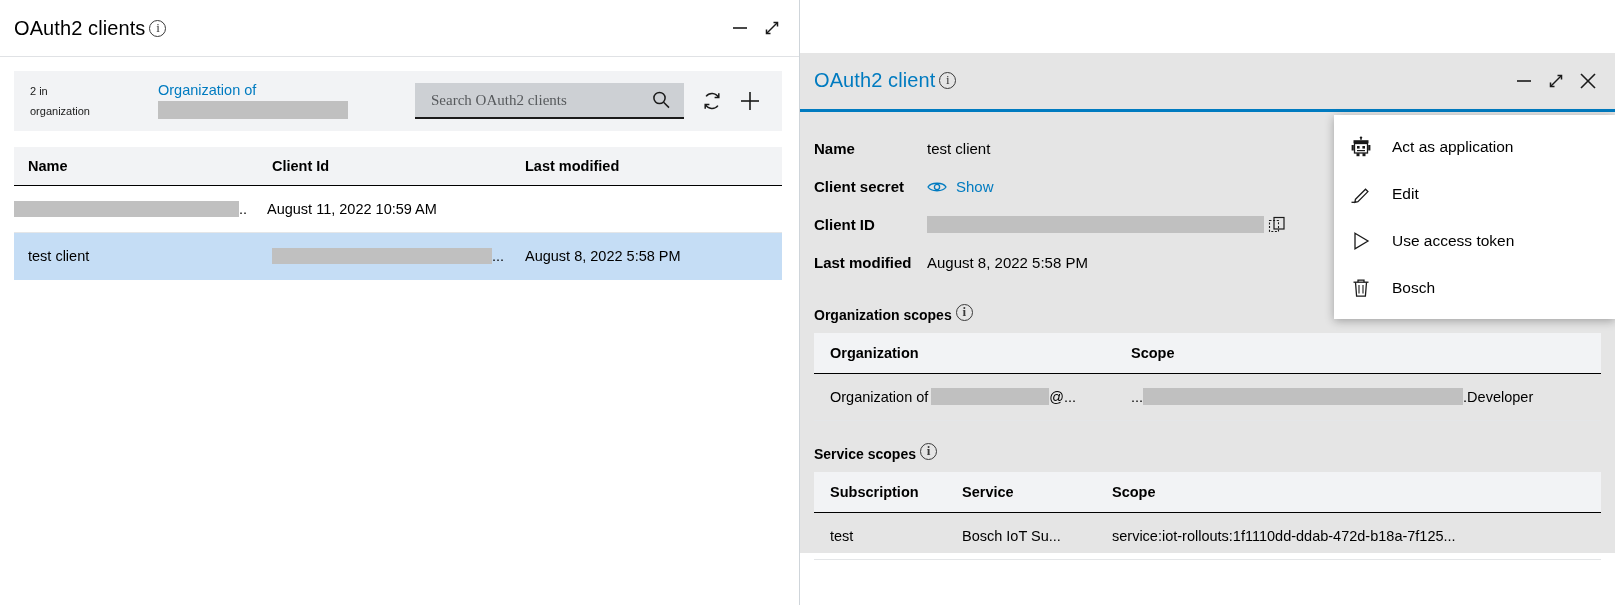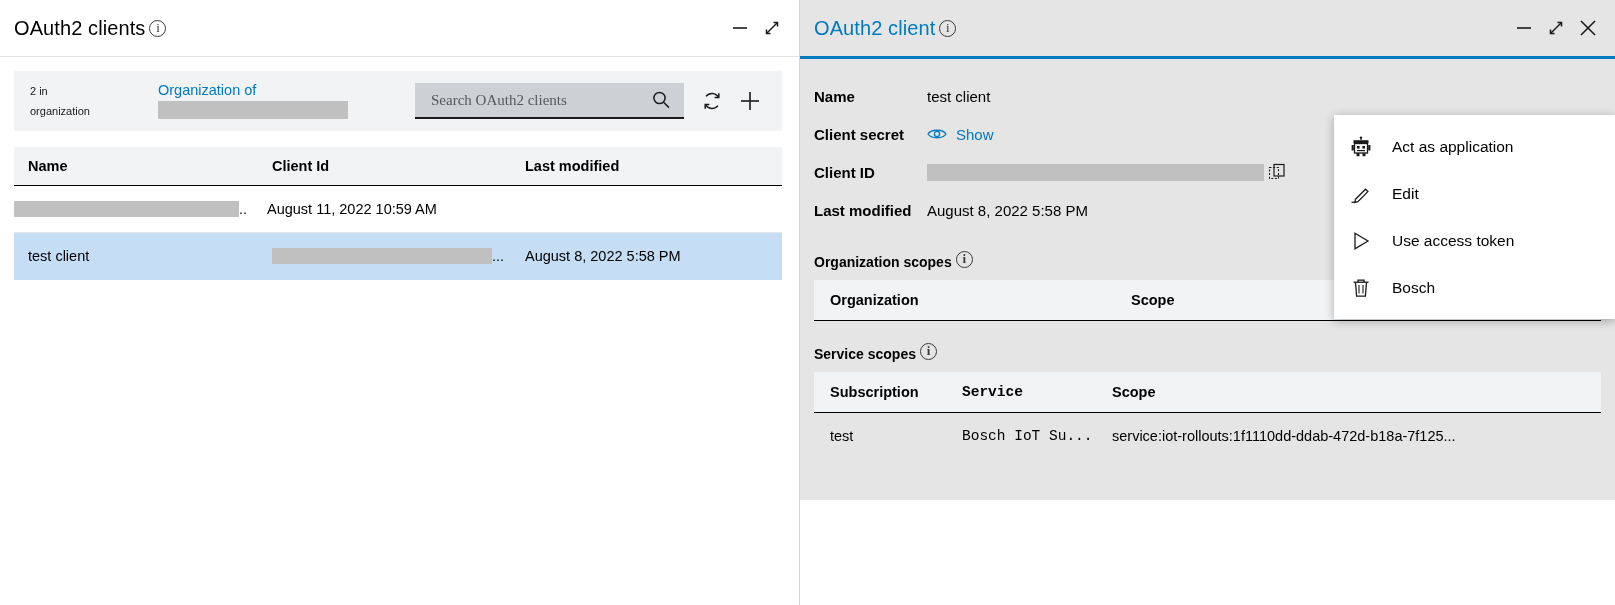--- a/index.html
+++ b/index.html
@@ -13,20 +13,21 @@
     font-family: "Liberation Sans", sans-serif;
     color: #000000;
     overflow: hidden;
     position: relative;
   }
   .app {
     display: flex;
     width: 1615px;
     height: 605px;
     position: relative;
+    align-items: center;
   }
 
   
   .panel-left {
     width: 800px;
     height: 605px;
     box-sizing: border-box;
     border-right: 1px solid #cfd5da;
     background: #ffffff;
     position: relative;
@@ -237,21 +238,21 @@
   .stbl-row {
     display: flex;
     height: 46px;
     align-items: center;
     font-size: 14.5px;
     border-bottom: 1px solid #e4e6e8;
   }
   .o-org { width: 317px; flex: none; padding-left: 16px; box-sizing: border-box; }
   .o-scope { flex: 1 1 auto; }
   .s-sub { width: 148px; flex: none; padding-left: 16px; box-sizing: border-box; }
-  .s-svc { width: 150px; flex: none; font-family: Liberation Mono, monospace; }
+  .s-svc { width: 150px; flex: none; }
   .s-scope { flex: 1 1 auto; }
 
   
   .ctx-menu {
     position: absolute;
     left: 1334px;
     top: 115px;
     width: 281px;
     background: #ffffff;
     box-shadow: 0 2px 9px rgba(0,0,0,.30);
@@ -458,20 +459,28 @@
         <div class="field-value">August 8, 2022 5:58 PM</div>
       </div>
 
       <div class="section-title">
         <span>Organization scopes</span><span class="info-circle" style="vertical-align:-1px;"></span>
       </div>
       <div class="stbl">
         <div class="stbl-head">
           <div class="o-org">Organization</div>
           <div class="o-scope">Scope</div>
+        </div>
+        <div class="stbl-row">
+          <div class="o-org">
+            <span>Organization of</span><span class="redact" style="width:118px;height:17px;margin-left:3px;"></span><span>@...</span>
+          </div>
+          <div class="o-scope">
+            <span>...</span><span class="redact" style="width:320px;height:17px;"></span><span>.Developer</span>
+          </div>
         </div>
       </div>
 
       <div class="section-title">
         <span>Service scopes</span><span class="info-circle" style="vertical-align:-1px;"></span>
       </div>
       <div class="stbl">
         <div class="stbl-head">
           <div class="s-sub">Subscription</div>
           <div class="s-svc">Service</div>

